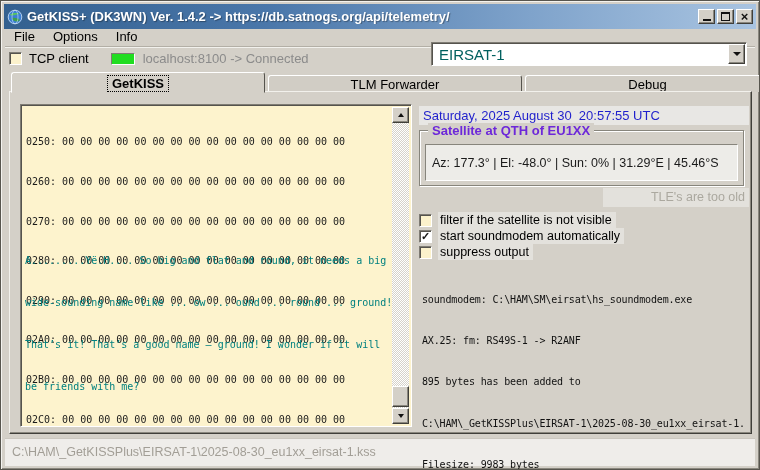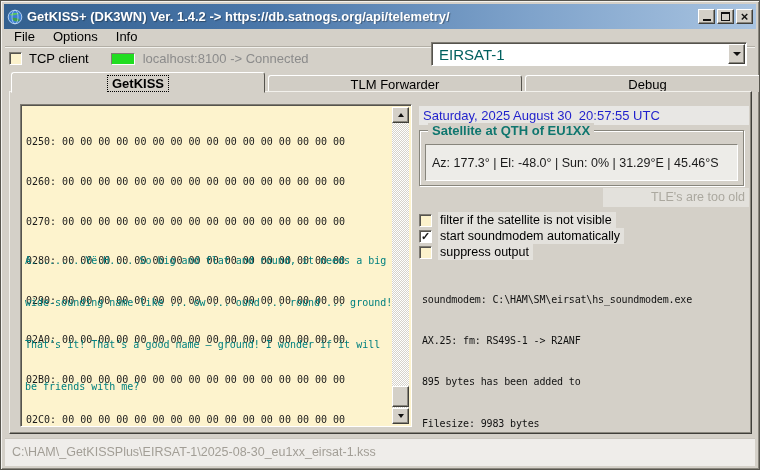--- a/index.html
+++ b/index.html
@@ -94,21 +94,21 @@
     border-top:4px solid #111; }
   .sthumb{ position:absolute; left:0; bottom:17px; width:17px; height:21px; background:#d4d0c8;
     border:1px solid; border-color:#fff #403f3a #403f3a #fff; box-shadow: inset -1px -1px 0 #8a877e; }
 
   
   .date-strip{ position:absolute; left:409px; top:14px; width:330px; height:19px; background:#e8e7e4;
     color:#1f1fcc; font-size:13px; padding:2px 0 0 4px; white-space:pre; }
   .groupbox{ position:absolute; left:409px; top:38px; width:325px; height:56px;
     border:1px solid #87857c; box-shadow: 1px 1px 0 #fff, inset 1px 1px 0 #fff; }
   .groupbox-title{ position:absolute; left:8px; top:-8px; background:#d4d0c8; padding:0 4px;
-    font-size:13px; font-weight:bold; color:#0f766e; }
+    font-size:13px; font-weight:bold; color:#6d28d9; }
   .pos-panel{ position:absolute; left:5px; top:13px; right:5px; bottom:4px; background:#edece8;
     border:1px solid; border-color:#87857c #fff #fff #87857c;
     display:flex; align-items:center; font-size:12.5px; color:#1a1a1a; padding-left:6px;
     white-space:nowrap; }
   .tle-strip{ position:absolute; left:593px; top:96px; width:146px; height:19px; background:#e3e1dc;
     color:#aba89f; font-size:12.5px; text-align:right; padding:2px 4px 0 0; }
   .cbrow{ position:absolute; left:409px; display:flex; align-items:center; }
   .cbrow .cb{ flex:0 0 auto; }
   .cblabel{ font-size:12.5px; color:#000; margin-left:6px; background:#e3e1dc; padding:1px 4px 1px 2px; }
   .logblock{ position:absolute; left:412px; top:173px; font-family:"DejaVu Sans Mono", monospace;
@@ -237,20 +237,21 @@
     </div>
     <div class="cbrow" style="top:152px;">
       <span class="cb"></span>
       <span class="cblabel">suppress output</span>
     </div>
 
     <div class="logblock">
       <div>soundmodem: C:\HAM\SM\eirsat\hs_soundmodem.exe</div>
       <div>AX.25: fm: RS49S-1 -&gt; R2ANF</div>
       <div>895 bytes has been added to</div>
+      <div>C:\HAM\_GetKISSPlus\EIRSAT-1\2025-08-30_eu1xx_eirsat-1.</div>
       <div>Filesize: 9983 bytes</div>
       
     </div>
 
   </div>
 
   <div class="statusbar">
     <span>C:\HAM\_GetKISSPlus\EIRSAT-1\2025-08-30_eu1xx_eirsat-1.kss</span>
   </div>
 

